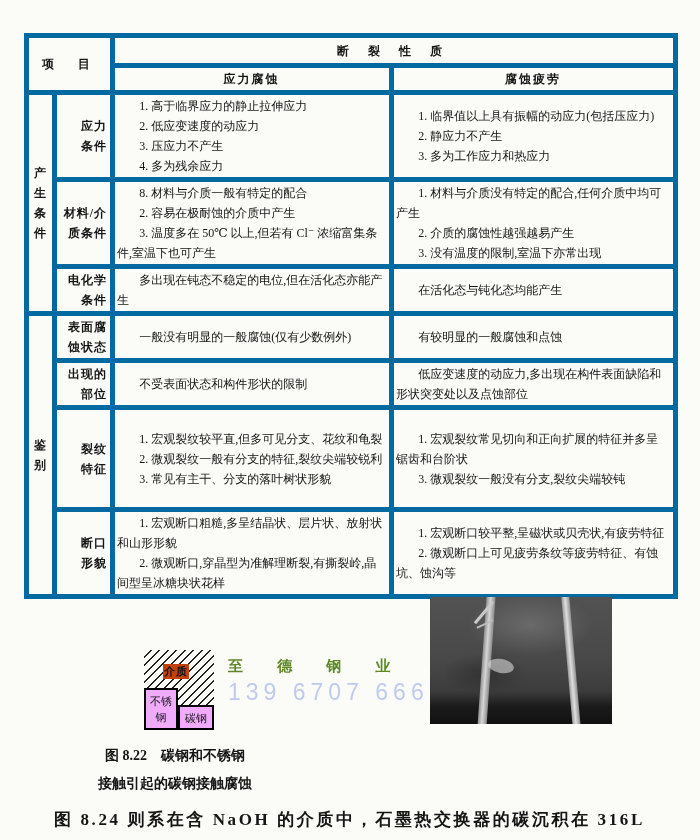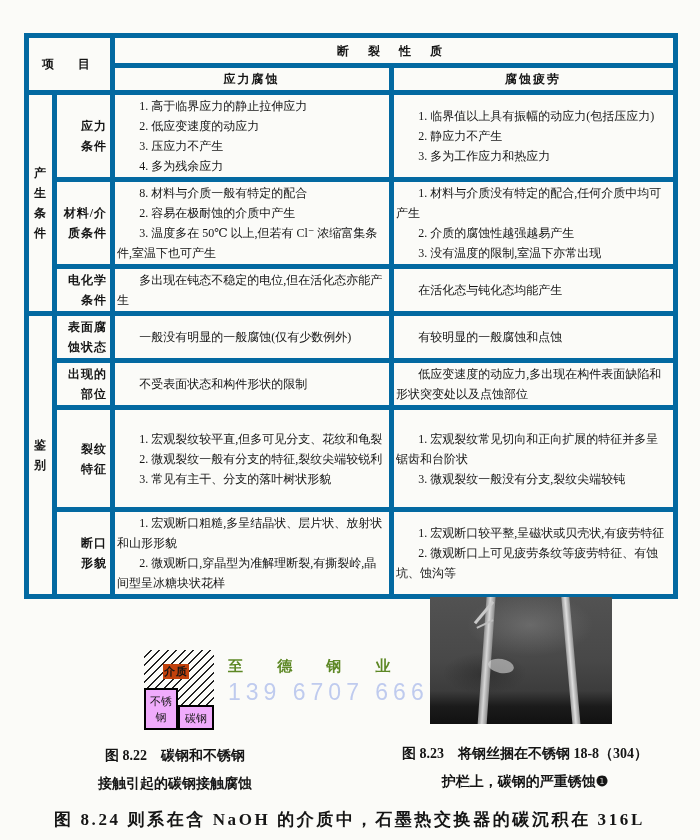--- a/index.html
+++ b/index.html
@@ -211,20 +211,16 @@
     <div class="kink1"></div>
     <div class="kink2"></div>
     <div class="blotch"></div>
     <div class="wire wireR"></div>
   </div>
 
   <div class="cap cap22">
     <div>图 8.22　碳钢和不锈钢</div>
     <div>接触引起的碳钢接触腐蚀</div>
   </div>
-  <div class="cap cap23">
-    <div>图 8.23　将钢丝捆在不锈钢 18-8（304）</div>
-    <div>护栏上，碳钢的严重锈蚀❶</div>
-  </div>
 
   <div class="bottom-par">图 8.24 则系在含 NaOH 的介质中，石墨热交换器的碳沉积在 316L</div>
 
 </div>
 
 </body></html>

